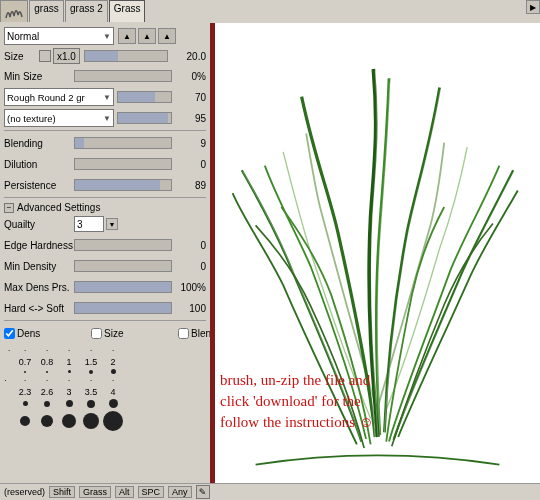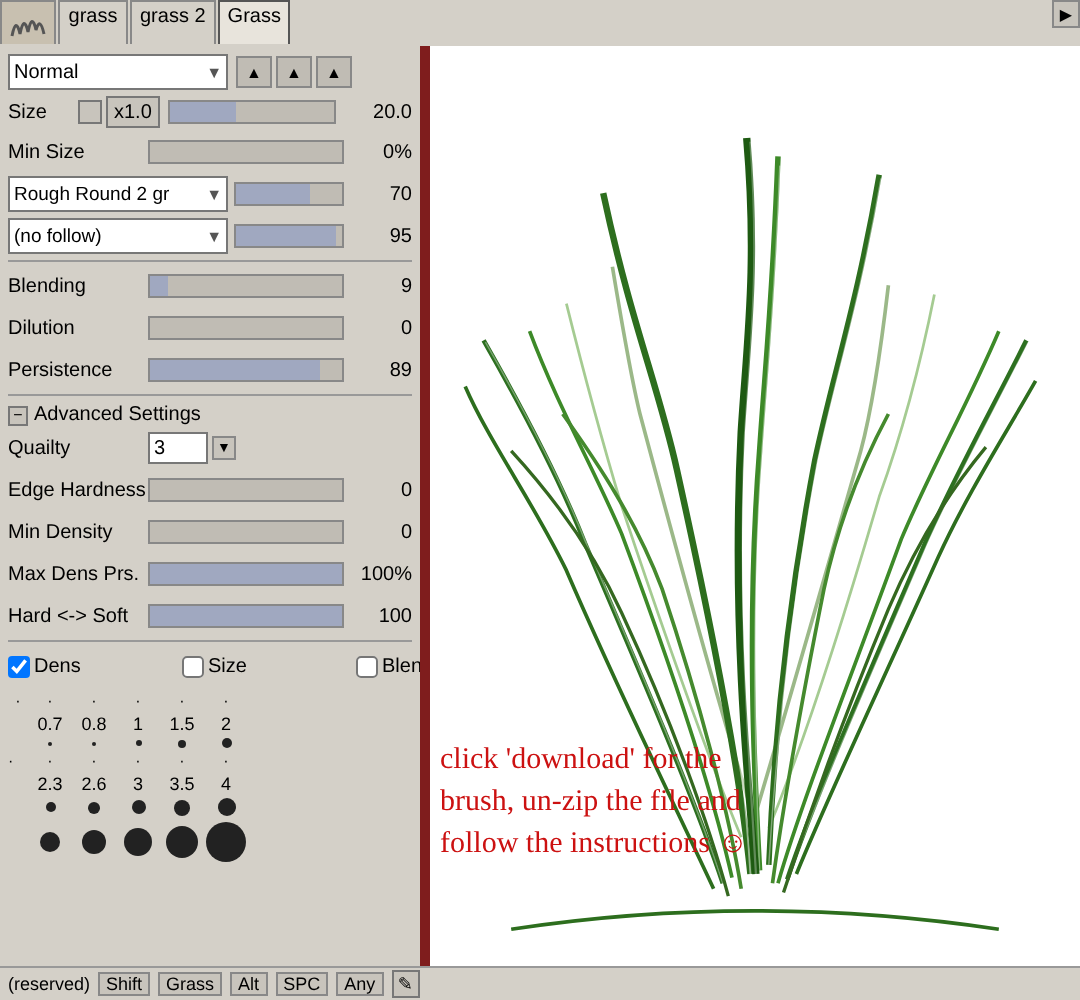--- a/index.html
+++ b/index.html
@@ -295,21 +295,21 @@
       <div style="flex:1;margin-left:3px;">
         <div class="slider-container">
           <div class="slider-fill" style="width:70%;"></div>
         </div>
       </div>
       <span class="value-box">70</span>
     </div>
 
     <div class="panel-row">
       <div class="dropdown" style="width:110px;">
-        <span style="font-size:9.5px;">(no follow)</span>
+        <span style="font-size:9.5px;">(no texture)</span>
         <span class="arrow">▼</span>
       </div>
       <div style="flex:1;margin-left:3px;">
         <div class="slider-container">
           <div class="slider-fill" style="width:95%;"></div>
         </div>
       </div>
       <span class="value-box">95</span>
     </div>
 
@@ -545,22 +545,22 @@
       <path d="M178,460 C190,423 210,366 235,306 C250,271 268,242 288,218" stroke="#356820" stroke-width="1.8" fill="none"></path>
 
       <path d="M163,450 C158,395 150,310 155,210 C158,162 164,120 158,50" stroke="#1e5a12" stroke-width="4" fill="none"></path>
       <path d="M163,450 C160,395 153,312 157,212 C160,164 165,122 160,52" stroke="rgba(255,255,255,0.3)" stroke-width="1.2" fill="none"></path>
 
       <path d="M30,480 Q162,460 295,480" stroke="#2d6e1e" stroke-width="2" fill="none"></path>
     </svg>
 
     
     <div class="instruction-text">
+      <div>brush, un-zip the file and</div>
       <div>click 'download' for the</div>
-      <div>brush, un-zip the file and</div>
       <div>follow the instructions ☺</div>
     </div>
   </div>
 
 </div>
 
 <div class="status-bar">
   <span style="font-size:9px;">(reserved)</span>
   <div class="status-btn">Shift</div>
   <div class="status-btn">Grass</div>

